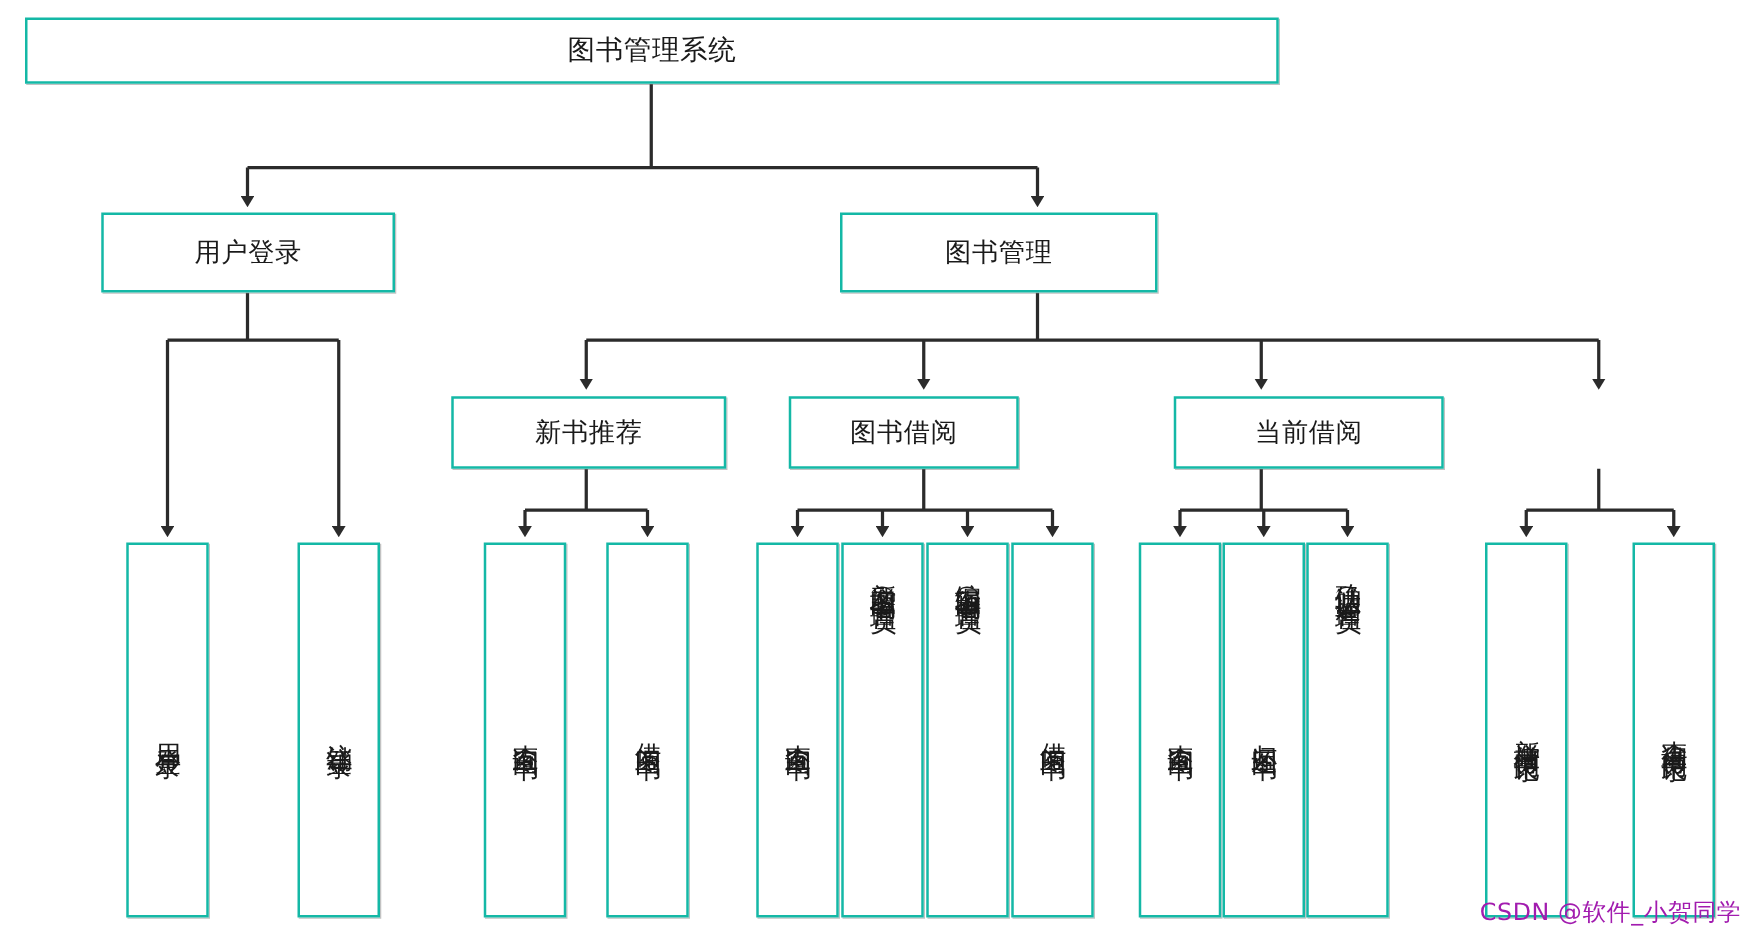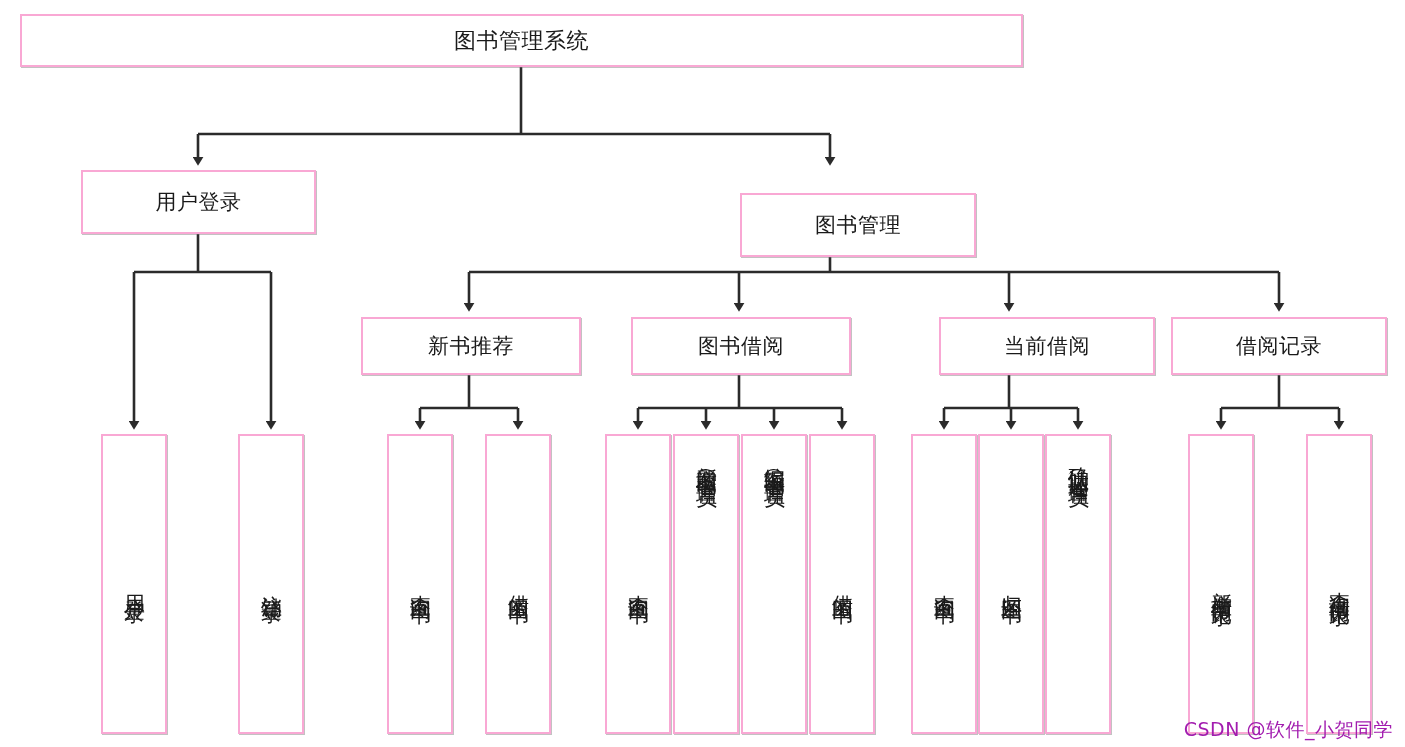--- a/index.html
+++ b/index.html
@@ -24,21 +24,21 @@
     left: 0;
     top: 0;
     width: 1405px;
     height: 747px;
     pointer-events: none;
   }
   .node {
     position: absolute;
     box-sizing: border-box;
     background: #ffffff;
-    border: 2px solid #f9a8d4;
+    border: 2px solid #14b8a6;
     box-shadow: 1px 1px 0 0 rgba(120,120,120,0.45);
     display: flex;
     align-items: center;
     justify-content: center;
     z-index: 2;
   }
   .node .label {
     display: block;
     color: #1a1a1a;
     line-height: 1.18;
@@ -137,36 +137,33 @@
     </g>
   </svg>
 
   <div class="node horiz root" style="left:20px; top:14px; width:1003px; height:53px;">
     <span class="label">图书管理系统</span>
   </div>
 
   <div class="node horiz" style="left:81px; top:170px; width:235px; height:64px;">
     <span class="label">用户登录</span>
   </div>
-  <div class="node horiz" style="left:740px; top:170px; width:236px; height:64px;margin-top:23px;">
+  <div class="node horiz" style="left:672px; top:170px; width:254px; height:64px;">
     <span class="label">图书管理</span>
   </div>
 
   <div class="node horiz" style="left:361px; top:317px; width:220px; height:58px;">
     <span class="label">新书推荐</span>
   </div>
-  <div class="node horiz" style="left:631px; top:317px; width:220px; height:58px;">
+  <div class="node horiz" style="left:631px; top:317px; width:184px; height:58px;">
     <span class="label">图书借阅</span>
   </div>
   <div class="node horiz" style="left:939px; top:317px; width:216px; height:58px;">
     <span class="label">当前借阅</span>
   </div>
-  <div class="node horiz" style="left:1171px; top:317px; width:216px; height:58px;">
-    <span class="label">借阅记录</span>
-  </div>
 
   <div class="node vert mid" style="left:101px; top:434px; width:66px; height:300px;">
     <span class="label">用户登录</span>
   </div>
   <div class="node vert mid" style="left:238px; top:434px; width:66px; height:300px;">
     <span class="label">注销登录</span>
   </div>
 
   <div class="node vert mid" style="left:387px; top:434px; width:66px; height:300px;">
     <span class="label">查询图书</span>

